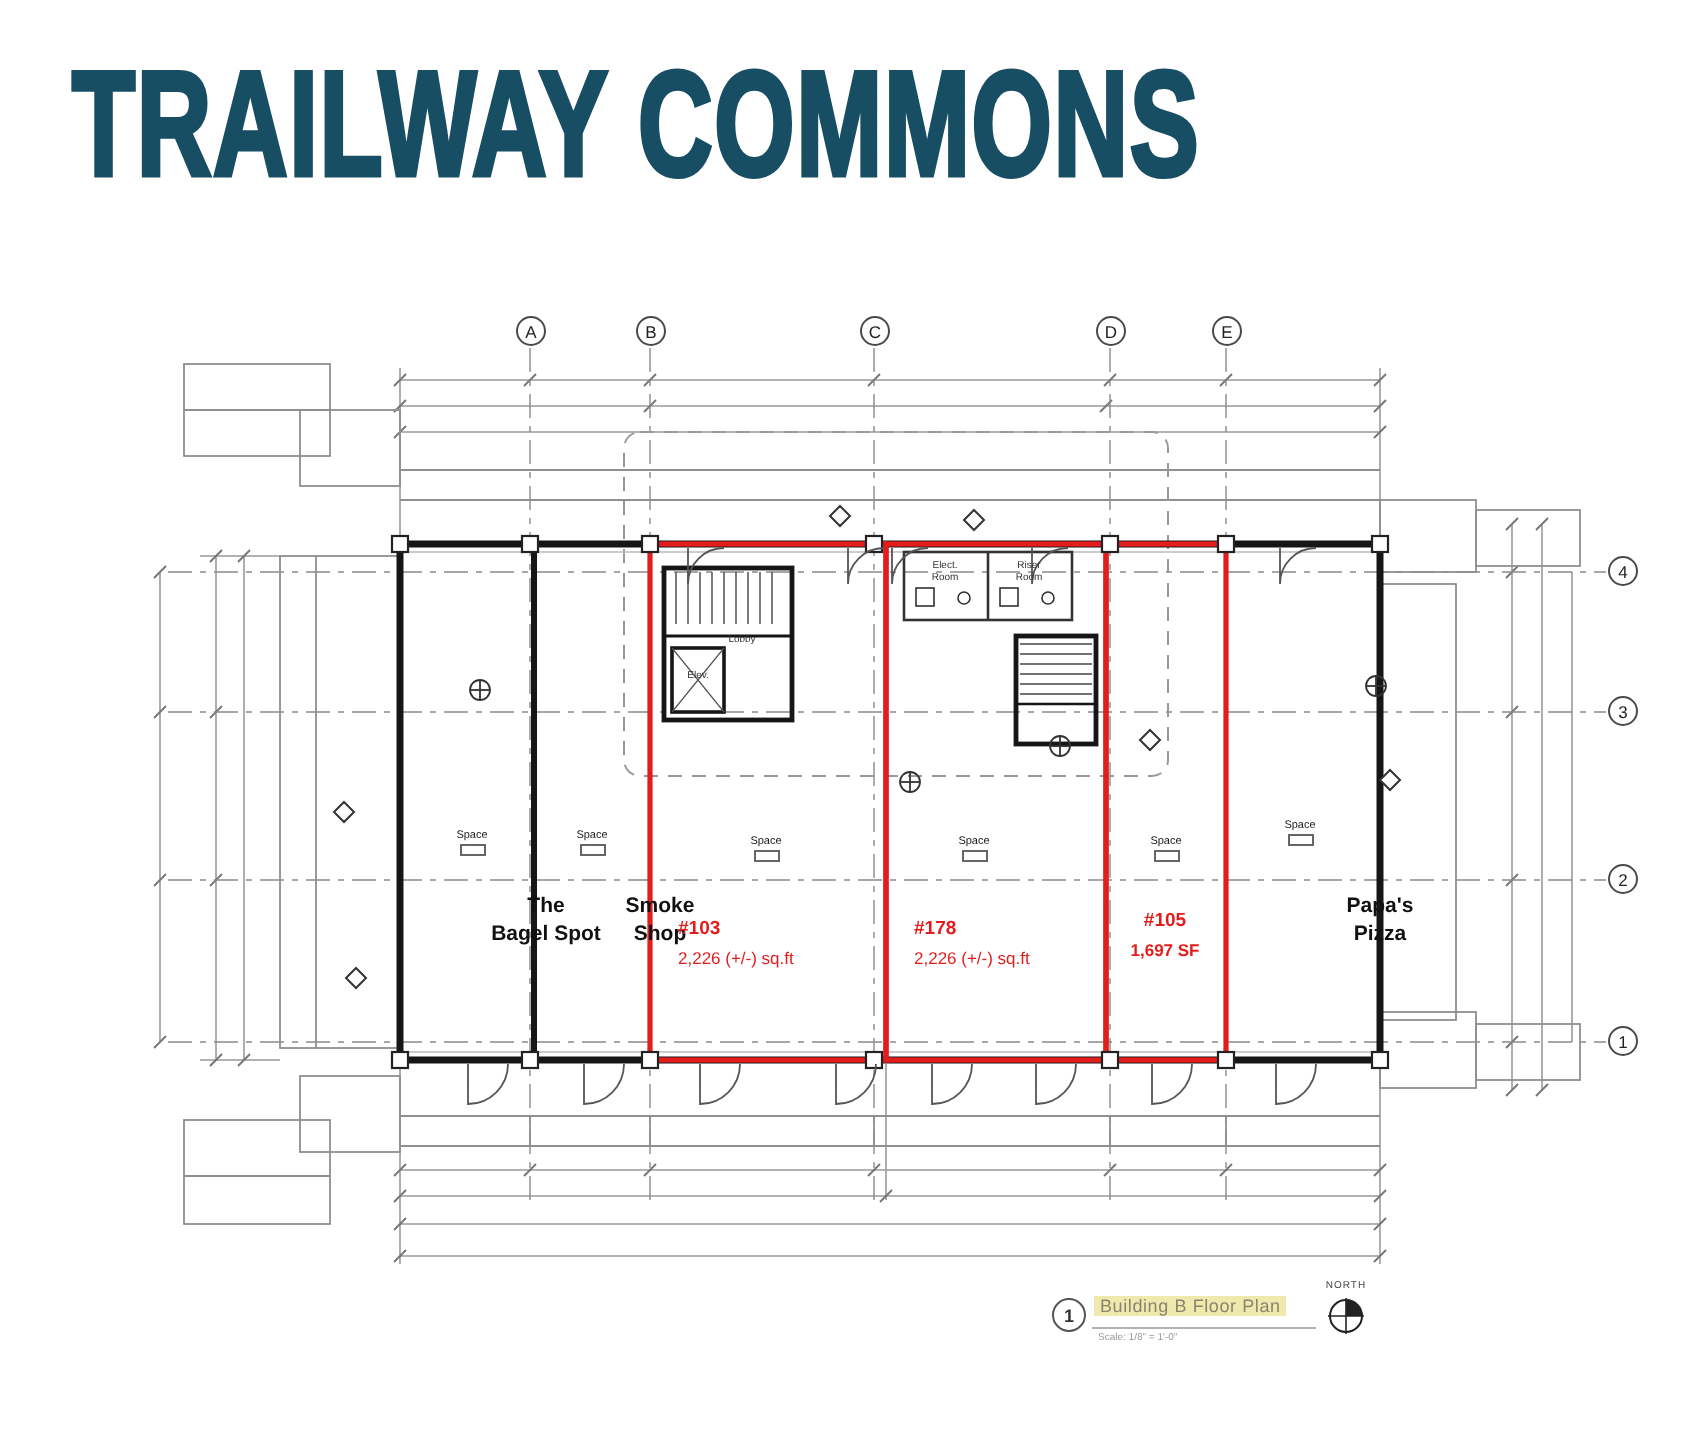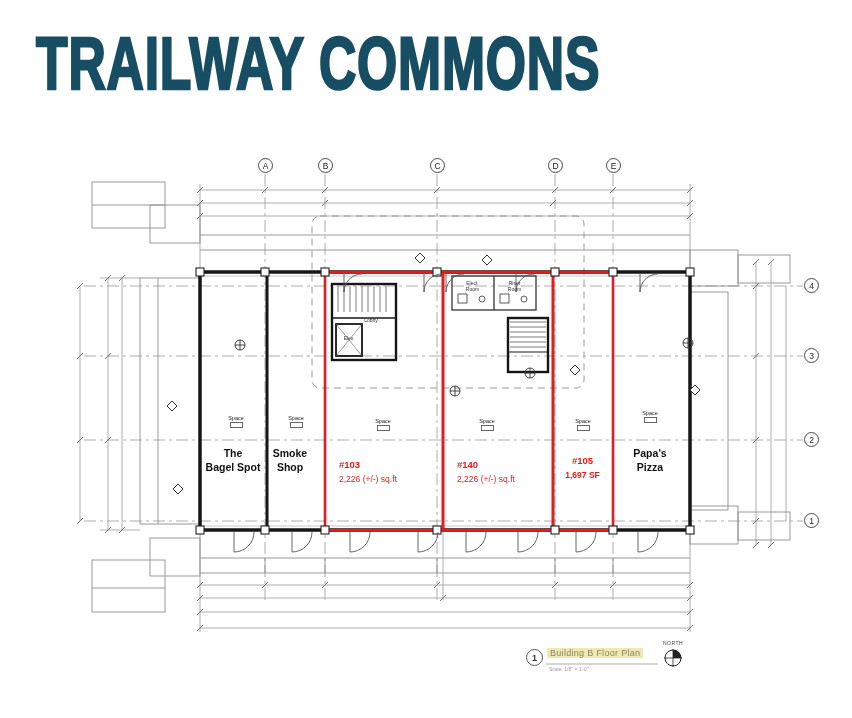--- a/index.html
+++ b/index.html
@@ -18,21 +18,21 @@
   }
 
   svg.linework { position:absolute; left:0; top:0; }
   .red-stroke { stroke:var(--red,#e31c1c); }
 
   .bubble {
     position:absolute; width:15px; height:15px; border:1px solid #4a4a4a; border-radius:50%;
     background:#fff; font-size:8.5px; color:#222; display:flex; align-items:center; justify-content:center;
   }
   .lbl { position:absolute; color:#111; }
-  .unit-name { font-weight:bold; font-size:10.5px; text-align:center; line-height:1.3; white-space:pre-line; }
+  .unit-name { font-weight:bold; font-size:10.5px; text-align:center; line-height:1.3; white-space:pre-line;margin-left:40px; }
   .red-block { color:var(--red,#e31c1c); }
   .red-num { font-weight:bold; font-size:9.5px; }
   .red-area { font-size:8.5px; margin-top:4px; }
   .center { text-align:center; }
   .tiny { font-size:5px; color:#333; line-height:1.15; text-align:center; white-space:pre-line; }
   .space-tag { font-size:5.5px; color:#222; text-align:center; line-height:1.1; }
   .num-box { width:13px; height:6px; border:0.5px solid #666; margin:1px auto 0; background:#fff; }
 
   .detail-bubble {
     position:absolute; width:17px; height:17px; border:1.3px solid #555; border-radius:50%;
@@ -306,21 +306,21 @@
   <div class="lbl unit-name" style="left:201px; top:447px; width:64px;">The
 Bagel Spot</div>
   <div class="lbl unit-name" style="left:267px; top:447px; width:46px;">Smoke
 Shop</div>
 
   <div class="lbl red-block" style="left:339px; top:459px; width:100px;">
     <div class="red-num">#103</div>
     <div class="red-area">2,226 (+/-) sq.ft</div>
   </div>
   <div class="lbl red-block" style="left:457px; top:459px; width:100px;">
-    <div class="red-num">#140</div>
+    <div class="red-num">#178</div>
     <div class="red-area">2,226 (+/-) sq.ft</div>
   </div>
   <div class="lbl red-block center" style="left:540px; top:455px; width:85px;">
     <div class="red-num">#105</div>
     <div class="red-area" style="font-weight:bold;">1,697 SF</div>
   </div>
 
   <div class="lbl unit-name" style="left:619px; top:447px; width:62px;">Papa's
 Pizza</div>
 

